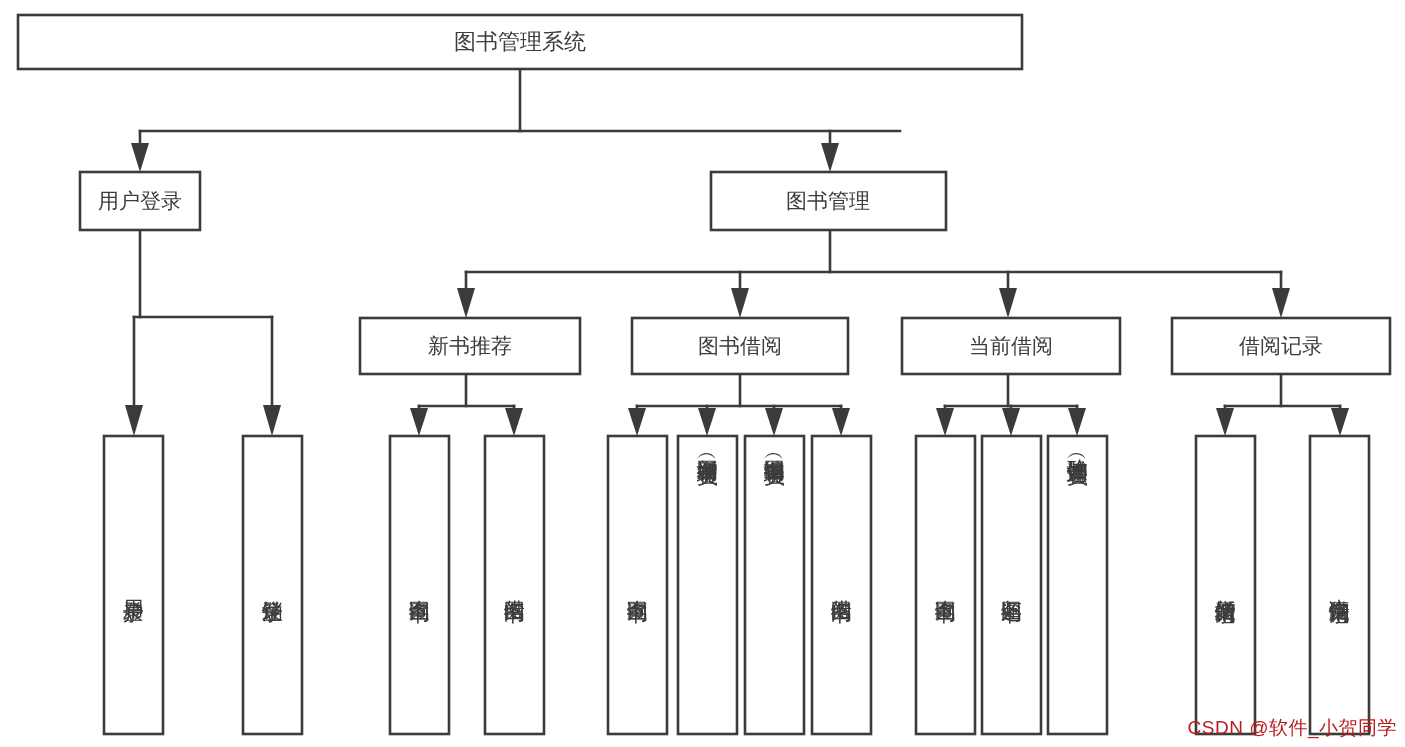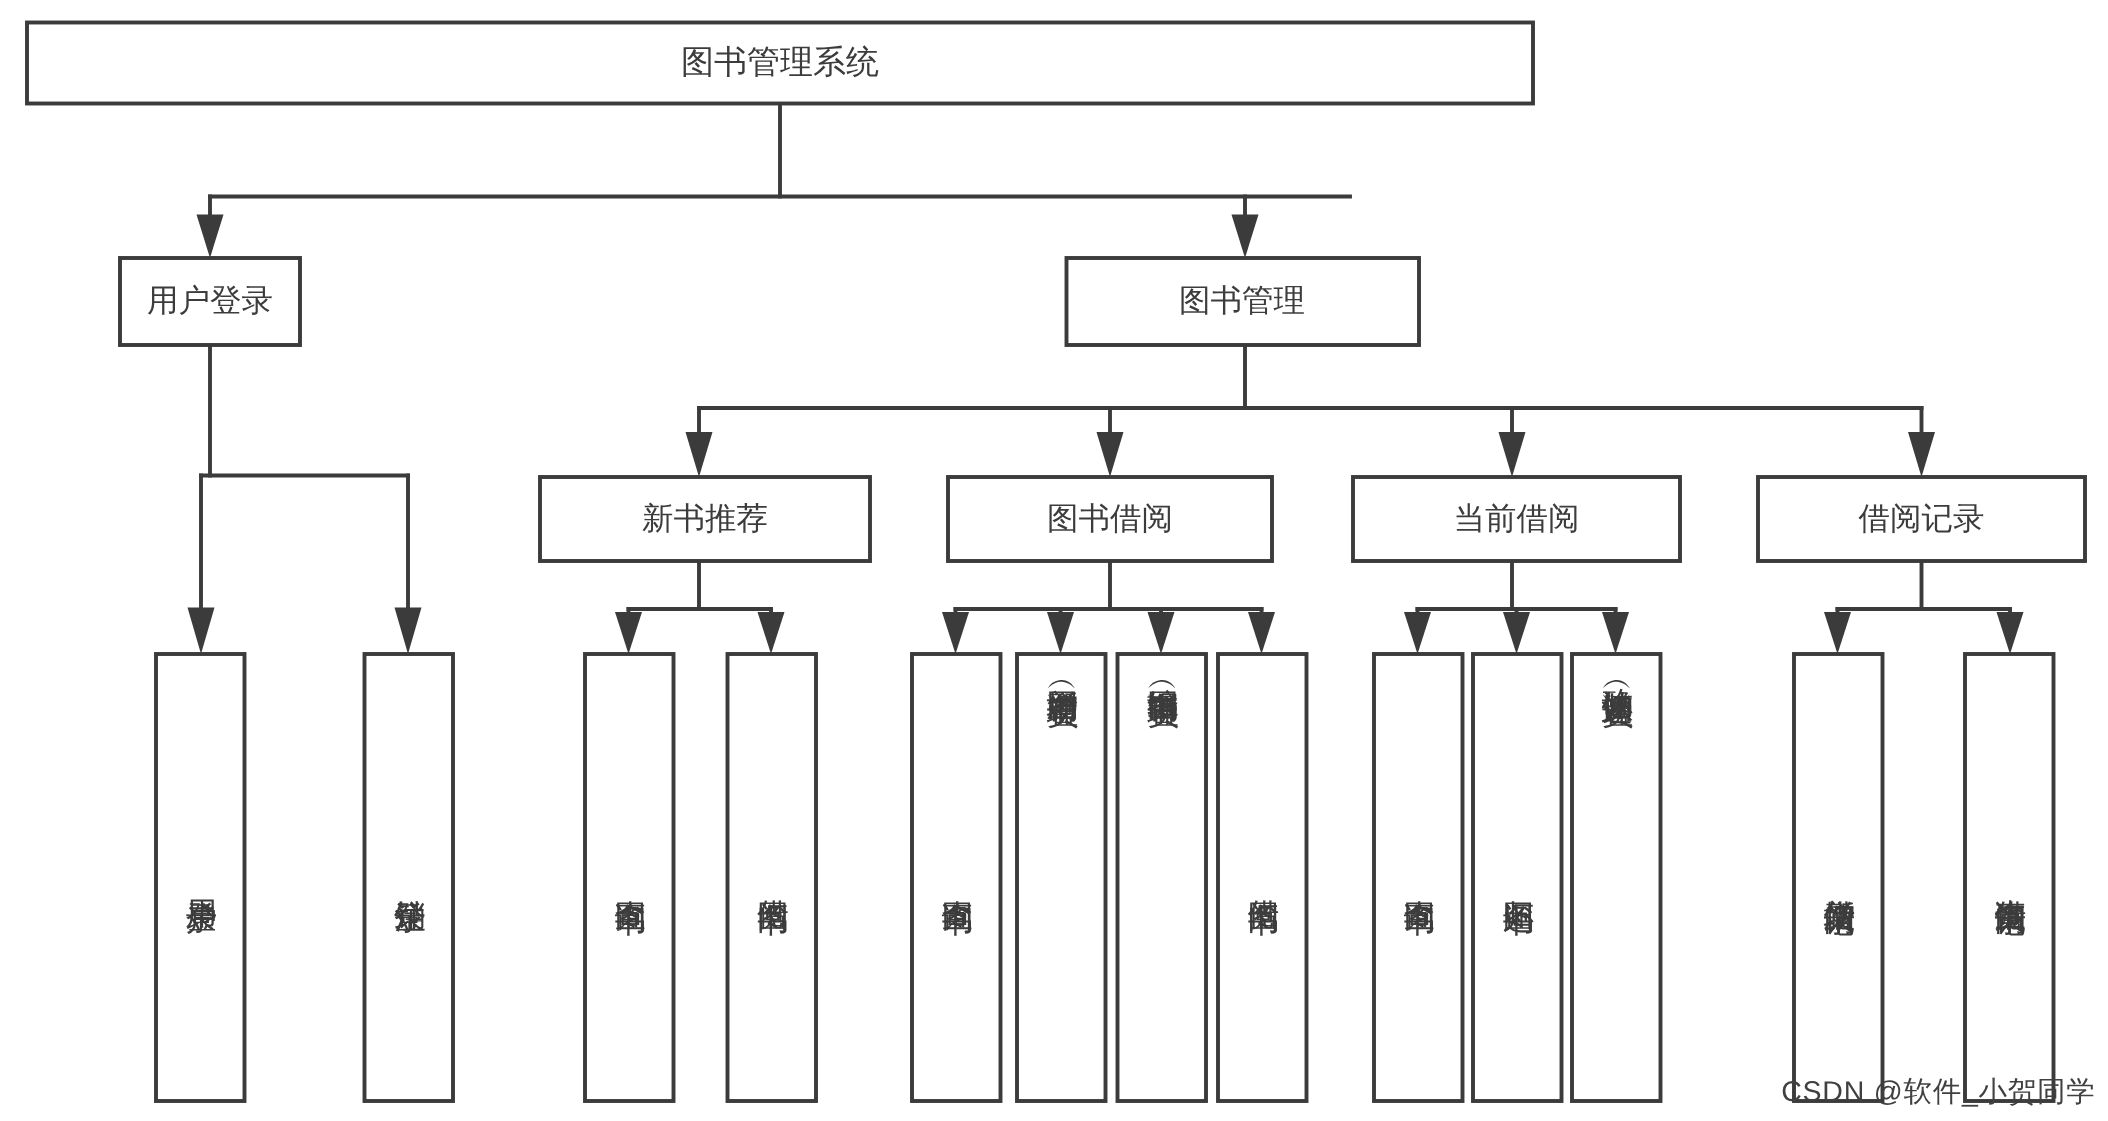--- a/index.html
+++ b/index.html
@@ -71,21 +71,21 @@
     color: #3c3c3c;
     letter-spacing: 1px;
     white-space: nowrap;
   }
   .watermark {
     position: absolute;
     right: 8px;
     bottom: 6px;
     font-family: "Liberation Sans", "DejaVu Sans", sans-serif;
     font-size: 19px;
-    color: #404040;
+    color: #b91c1c;
     letter-spacing: 0.5px;
     user-select: none;
   }
 </style>
 </head>
 <body>
 
 <div id="canvas">
 
   <svg class="diagram" viewBox="0 0 1405 747">

